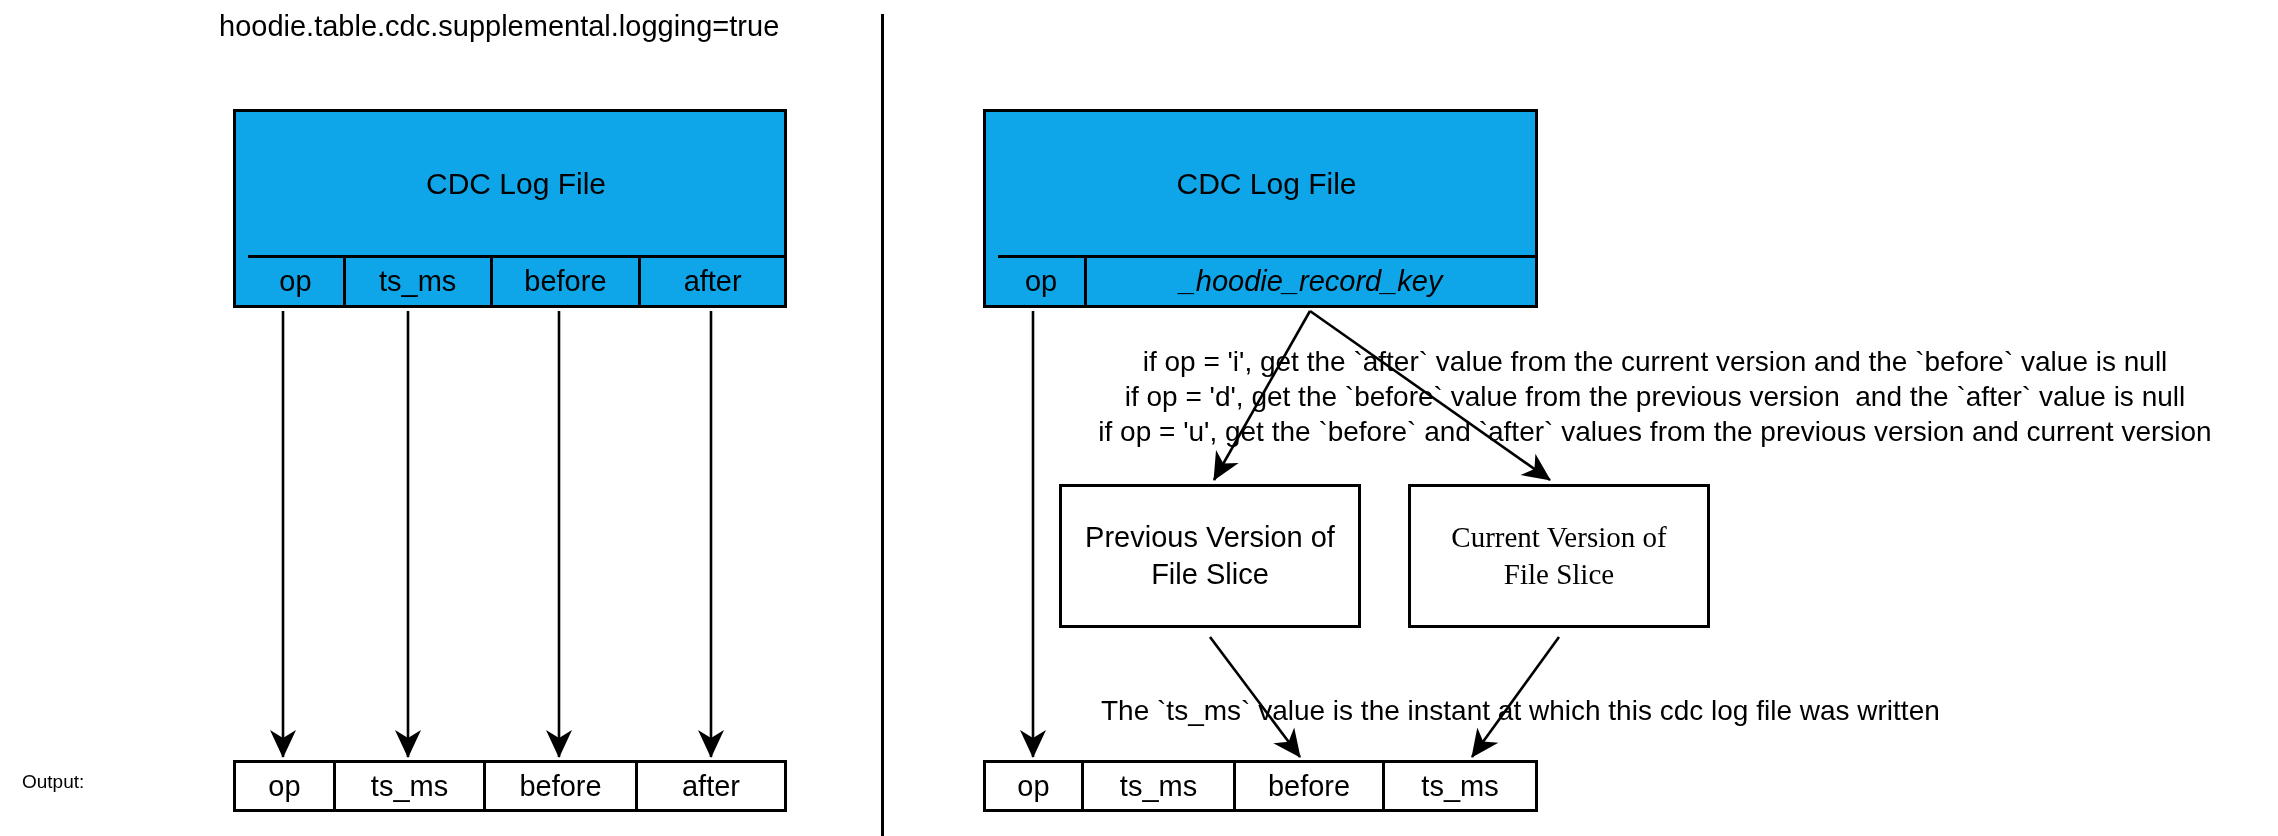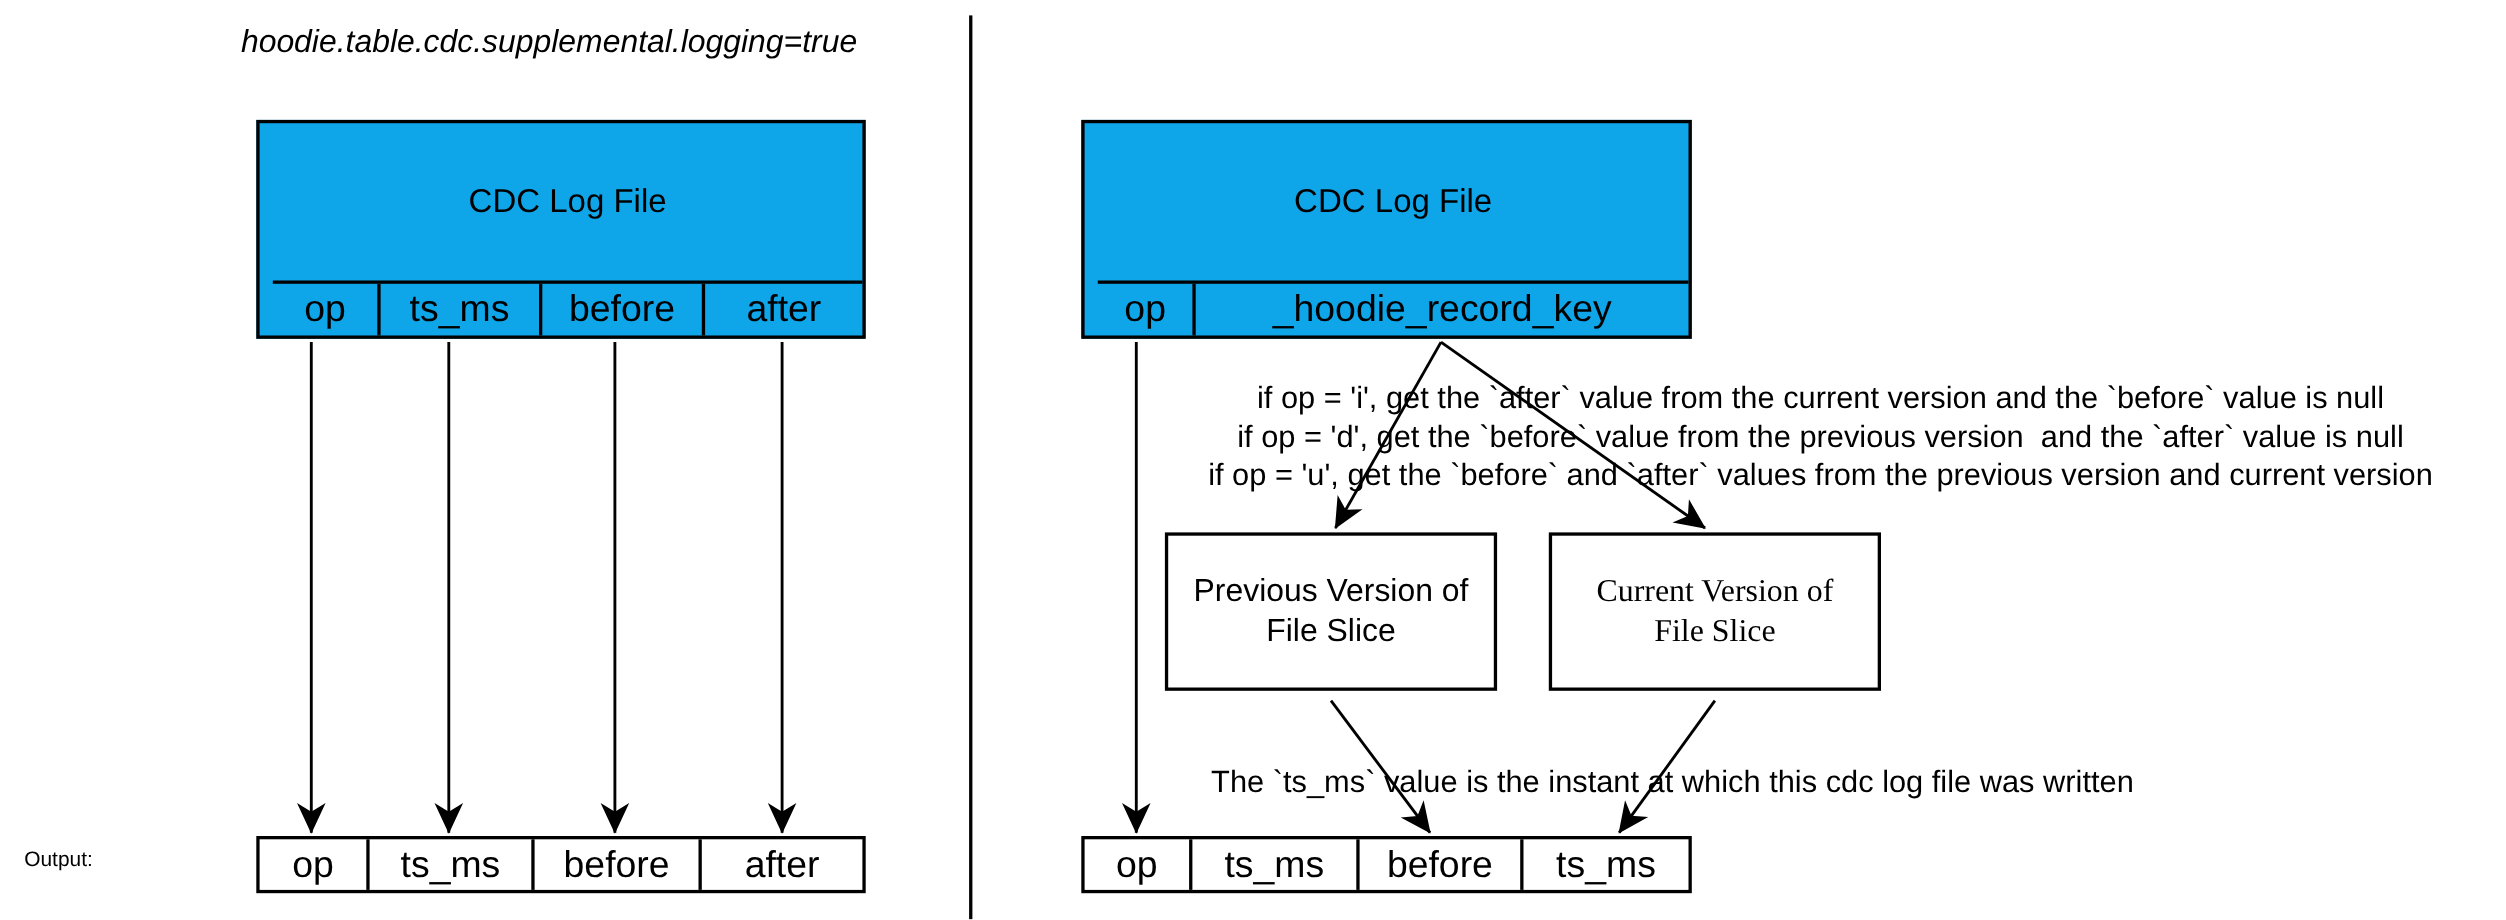--- a/index.html
+++ b/index.html
@@ -42,21 +42,21 @@
     display: flex;
     border-top: 3px solid #000000;
     height: 50px;
     box-sizing: border-box;
   }
   .cell {
     display: flex;
     align-items: center;
     justify-content: center;
     box-sizing: border-box;
-    font-size: 34px;
+    font-size: 29px;
     white-space: nowrap;
   }
   .cell + .cell { border-left: 3px solid #000000; text-align: right; }
   
   .out-row {
     display: flex;
     border: 3px solid #000000;
     box-sizing: border-box;
     height: 52px;
     background: #ffffff;
@@ -90,21 +90,21 @@
     position: absolute;
     left: 0; top: 0;
     pointer-events: none;
   }
 </style>
 </head>
 <body>
 
 <div class="canvas">
 
-  <div class="abs panel-title" style="left:219px; top:22px;font-style:italic;">hoodie.table.cdc.supplemental.logging=true</div>
+  <div class="abs panel-title" style="left:219px; top:10px;">hoodie.table.cdc.supplemental.logging=true</div>
 
   <div class="abs divider" style="left:881px; top:14px; height:822px;"></div>
 
   <div class="abs schema-box" style="left:233px; top:109px; width:554px; height:199px;">
     <div class="schema-title">CDC Log File</div>
     <div class="schema-row">
       <div class="cell" style="width:97px;">op</div>
       <div class="cell" style="width:150px;">ts_ms</div>
       <div class="cell" style="width:152px;">before</div>
       <div class="cell" style="width:149px;">after</div>
@@ -116,21 +116,21 @@
     <div class="cell" style="width:97px;">op</div>
     <div class="cell" style="width:150px;">ts_ms</div>
     <div class="cell" style="width:152px;">before</div>
     <div class="cell" style="width:149px;">after</div>
   </div>
 
   <div class="abs schema-box" style="left:983px; top:109px; width:555px; height:199px;">
     <div class="schema-title">CDC Log File</div>
     <div class="schema-row">
       <div class="cell" style="width:96px;">op</div>
-      <div class="cell" style="width:502px;">_hoodie_record_key</div>
+      <div class="cell" style="width:502px;font-style:italic;">_hoodie_record_key</div>
     </div>
   </div>
 
   <div class="abs rules" style="left:1030px; top:344px;">
     <div class="rule-line">if op = 'i', get the `after` value from the current version and the `before` value is null</div>
     <div class="rule-line">if op = 'd', get the `before` value from the previous version  and the `after` value is null</div>
     <div class="rule-line">if op = 'u', get the `before` and `after` values from the previous version and current version</div>
   </div>
 
   <div class="abs slice-box" style="left:1059px; top:484px;">Previous Version of

